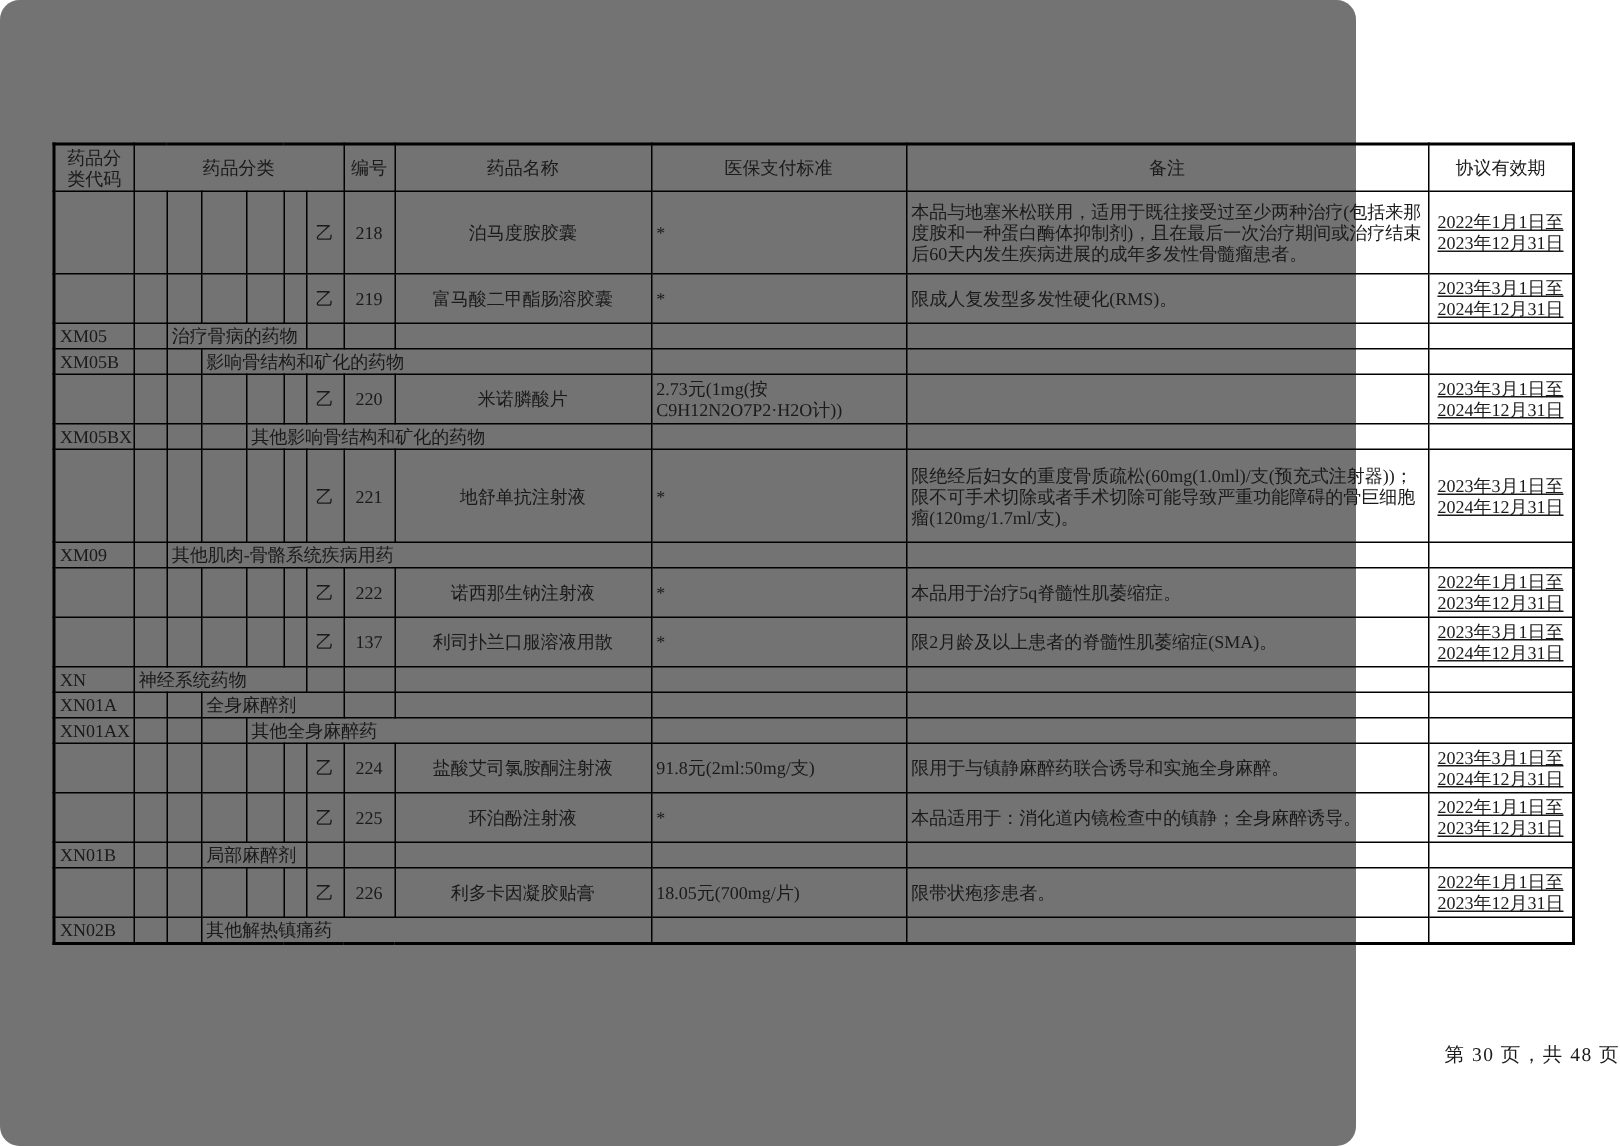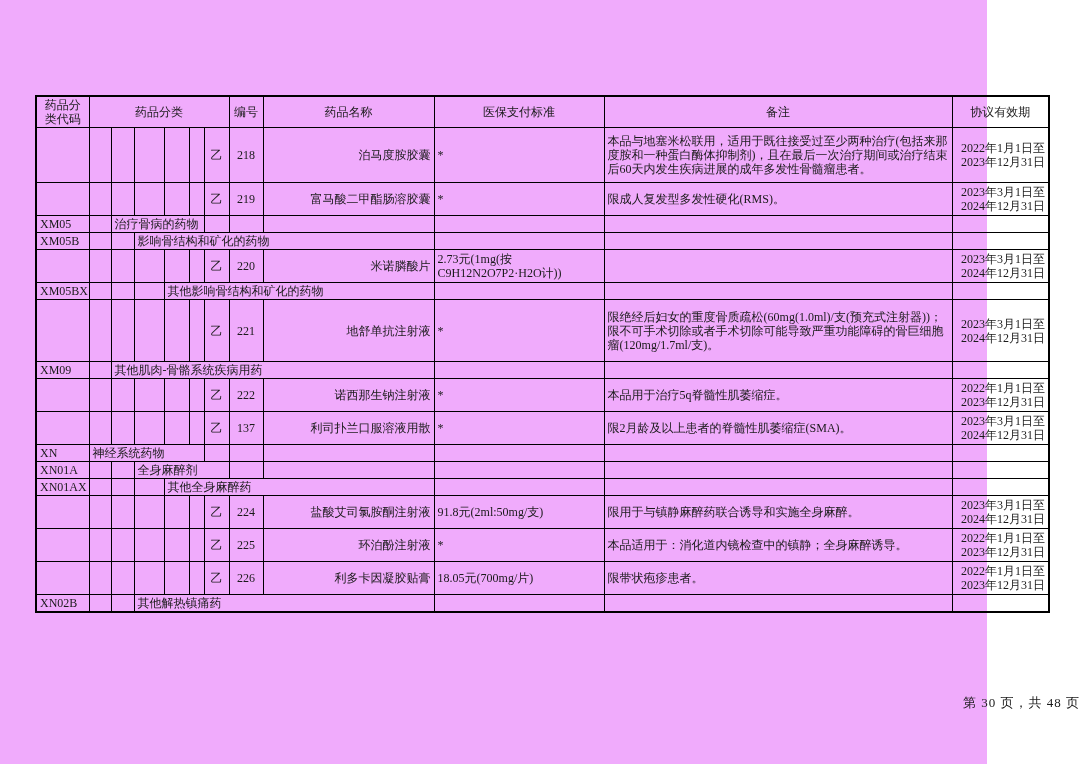--- a/index.html
+++ b/index.html
@@ -1,44 +1,44 @@
 <!DOCTYPE html>
 <html><head>
 <meta charset="utf-8">
 <style>
   html,body{
     margin:0;padding:0;background:#ffffff;
     width:1080px;height:764px;overflow:hidden;
     font-family:"Liberation Serif","DejaVu Serif",serif;
     color:#1a1a1a;
   }
-  .page{position:relative;width:987px;height:764px;background:#f0abfc;}
+  .page{position:relative;width:904px;height:764px;background:#737373;border-radius:13px;}
   .table-wrap{position:absolute;left:35px;top:95px;}
   table.drug-table{
     border-collapse:collapse;table-layout:fixed;width:1013px;
     border:2px solid #000;
   }
   table.drug-table td,table.drug-table th{
     border:1px solid #000;
     font-size:12px;font-weight:normal;
     line-height:14px;
     padding:1px 3px;
     vertical-align:middle;
     overflow:hidden;
     white-space:pre-line;
   }
   thead tr{height:30px;}
   th{text-align:center;}
   td.c-code{text-align:left;}
   td.c-cat{text-align:left;}
   td.c-center{text-align:center;padding:1px 0;}
-  td.c-name{text-align:right;}
+  td.c-name{text-align:center;}
   td.c-price{text-align:left;}
   td.c-remark{text-align:left;line-height:15px;}
-  td.c-validity{text-align:right;line-height:15px;padding:1px 2px;}
+  td.c-validity{text-align:center;line-height:15px;padding:1px 2px;text-decoration:underline;}
   .footer{
     position:absolute;left:0;top:694px;width:1080px;
     text-align:right;font-size:13px;letter-spacing:1px;
   }
 </style>
 </head>
 <body>
 
 <div class="page">
   <div class="table-wrap">
@@ -254,20 +254,32 @@
             <td class="c-center"></td>
             <td class="c-center"></td>
             <td class="c-center">乙</td>
             <td class="c-center">225</td>
             <td class="c-name">环泊酚注射液</td>
             <td class="c-price">*</td>
             <td class="c-remark">本品适用于：消化道内镜检查中的镇静；全身麻醉诱导。</td>
             <td class="c-validity">2022年1月1日至
 2023年12月31日</td>
           </tr>
+          <tr style="height: 17px;">
+            <td class="c-code">XN01B</td>
+            <td class="c-center"></td>
+            <td class="c-center"></td>
+            <td class="c-cat" colspan="3">局部麻醉剂</td>
+            <td class="c-center"></td>
+            <td class="c-center"></td>
+            <td class="c-center"></td>
+            <td class="c-price"></td>
+            <td class="c-remark"></td>
+            <td class="c-validity"></td>
+          </tr>
           <tr style="height: 33px;">
             <td class="c-code"></td>
             <td class="c-center"></td>
             <td class="c-center"></td>
             <td class="c-center"></td>
             <td class="c-center"></td>
             <td class="c-center"></td>
             <td class="c-center">乙</td>
             <td class="c-center">226</td>
             <td class="c-name">利多卡因凝胶贴膏</td>

